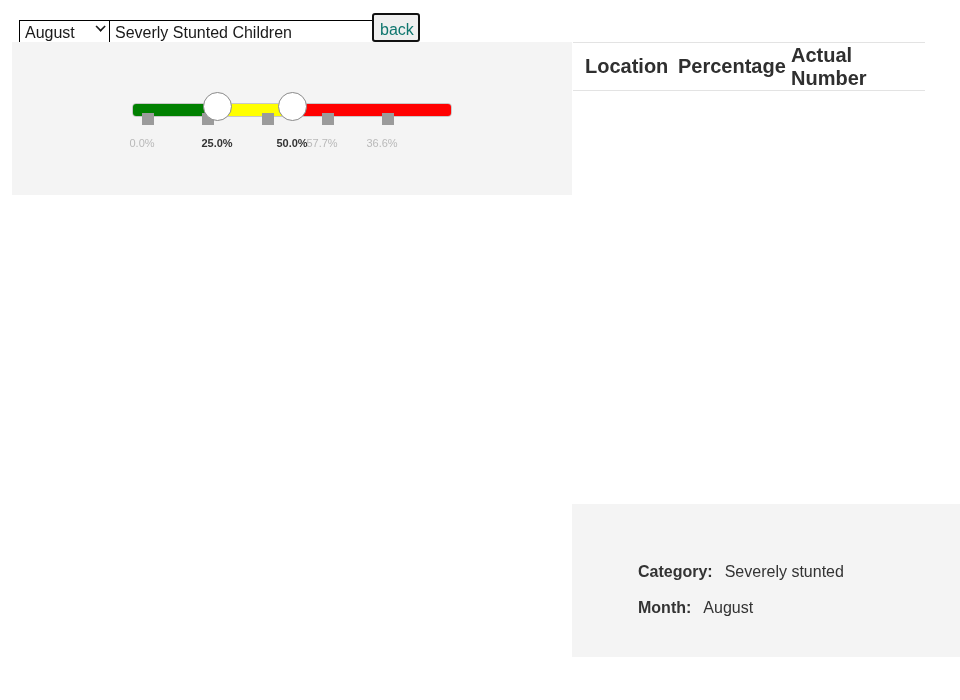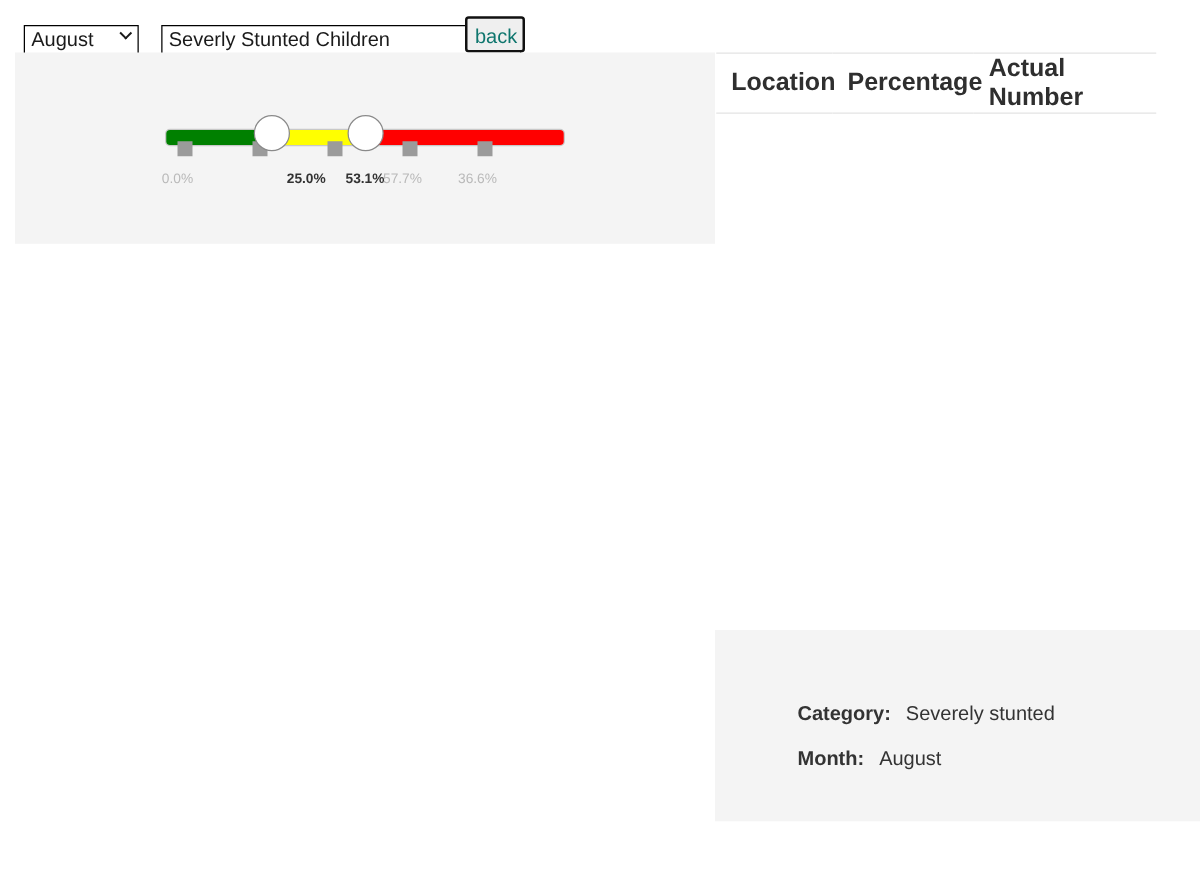--- a/index.html
+++ b/index.html
@@ -29,21 +29,21 @@
     position: absolute; right: 9px; top: 9px;
     width: 8px; height: 8px; pointer-events: none;
   }
   .chev::before {
     content: ""; position: absolute; left: 0; top: 0;
     width: 7px; height: 7px;
     border-left: 2px solid #1a1a1a; border-bottom: 2px solid #1a1a1a;
     transform: rotate(-45deg) scale(.8); transform-origin: 40% 40%;
   }
   #month-wrap { left: 1px; width: 104px; }
-  #category-wrap { left: 111px; width: 300px; }
+  #category-wrap { left: 91px; width: 300px; }
   .back-btn {
     position: absolute; left: 360px; top: 1px;
     width: 48px; height: 29px;
     background: #efefef;
     border: 2px solid #111111;
     border-radius: 3px;
     font-family: "Liberation Sans", "DejaVu Sans", sans-serif;
     font-size: 16px; color: #0f766e;
     cursor: pointer;
   }
@@ -137,22 +137,22 @@
         <div class="seg" style="left: 84px; width: 76px; background: rgb(255, 255, 0);"></div>
         <div class="seg" style="left: 159px; width: 161px; background: rgb(255, 0, 0);"></div>
       </div>
     <div id="slider-extras">
         <div class="tick" style="left: 130px;"></div>
         <div class="tick" style="left: 190px;"></div>
         <div class="tick" style="left: 250px;"></div>
         <div class="tick" style="left: 310px;"></div>
         <div class="tick" style="left: 370px;"></div>
         <div class="pip-label" style="left: 130px;">0.0%</div>
-        <div class="pip-label selected" style="left: 205px; margin-left: 28px;">25.0%</div>
-        <div class="pip-label selected" style="left: 280px;">53.1%</div>
+        <div class="pip-label selected" style="left: 205px;">25.0%</div>
+        <div class="pip-label selected" style="left: 280px;">50.0%</div>
         <div class="pip-label" style="left: 310px;">57.7%</div>
         <div class="pip-label" style="left: 370px;">36.6%</div>
         <div class="handle" title="25.0%" style="left: 190.5px;"></div>
         <div class="handle" title="50.0%" style="left: 265.5px;"></div>
       </div>
   </div>
 
   <table class="results-table">
     <thead>
       <tr id="table-header-row">

